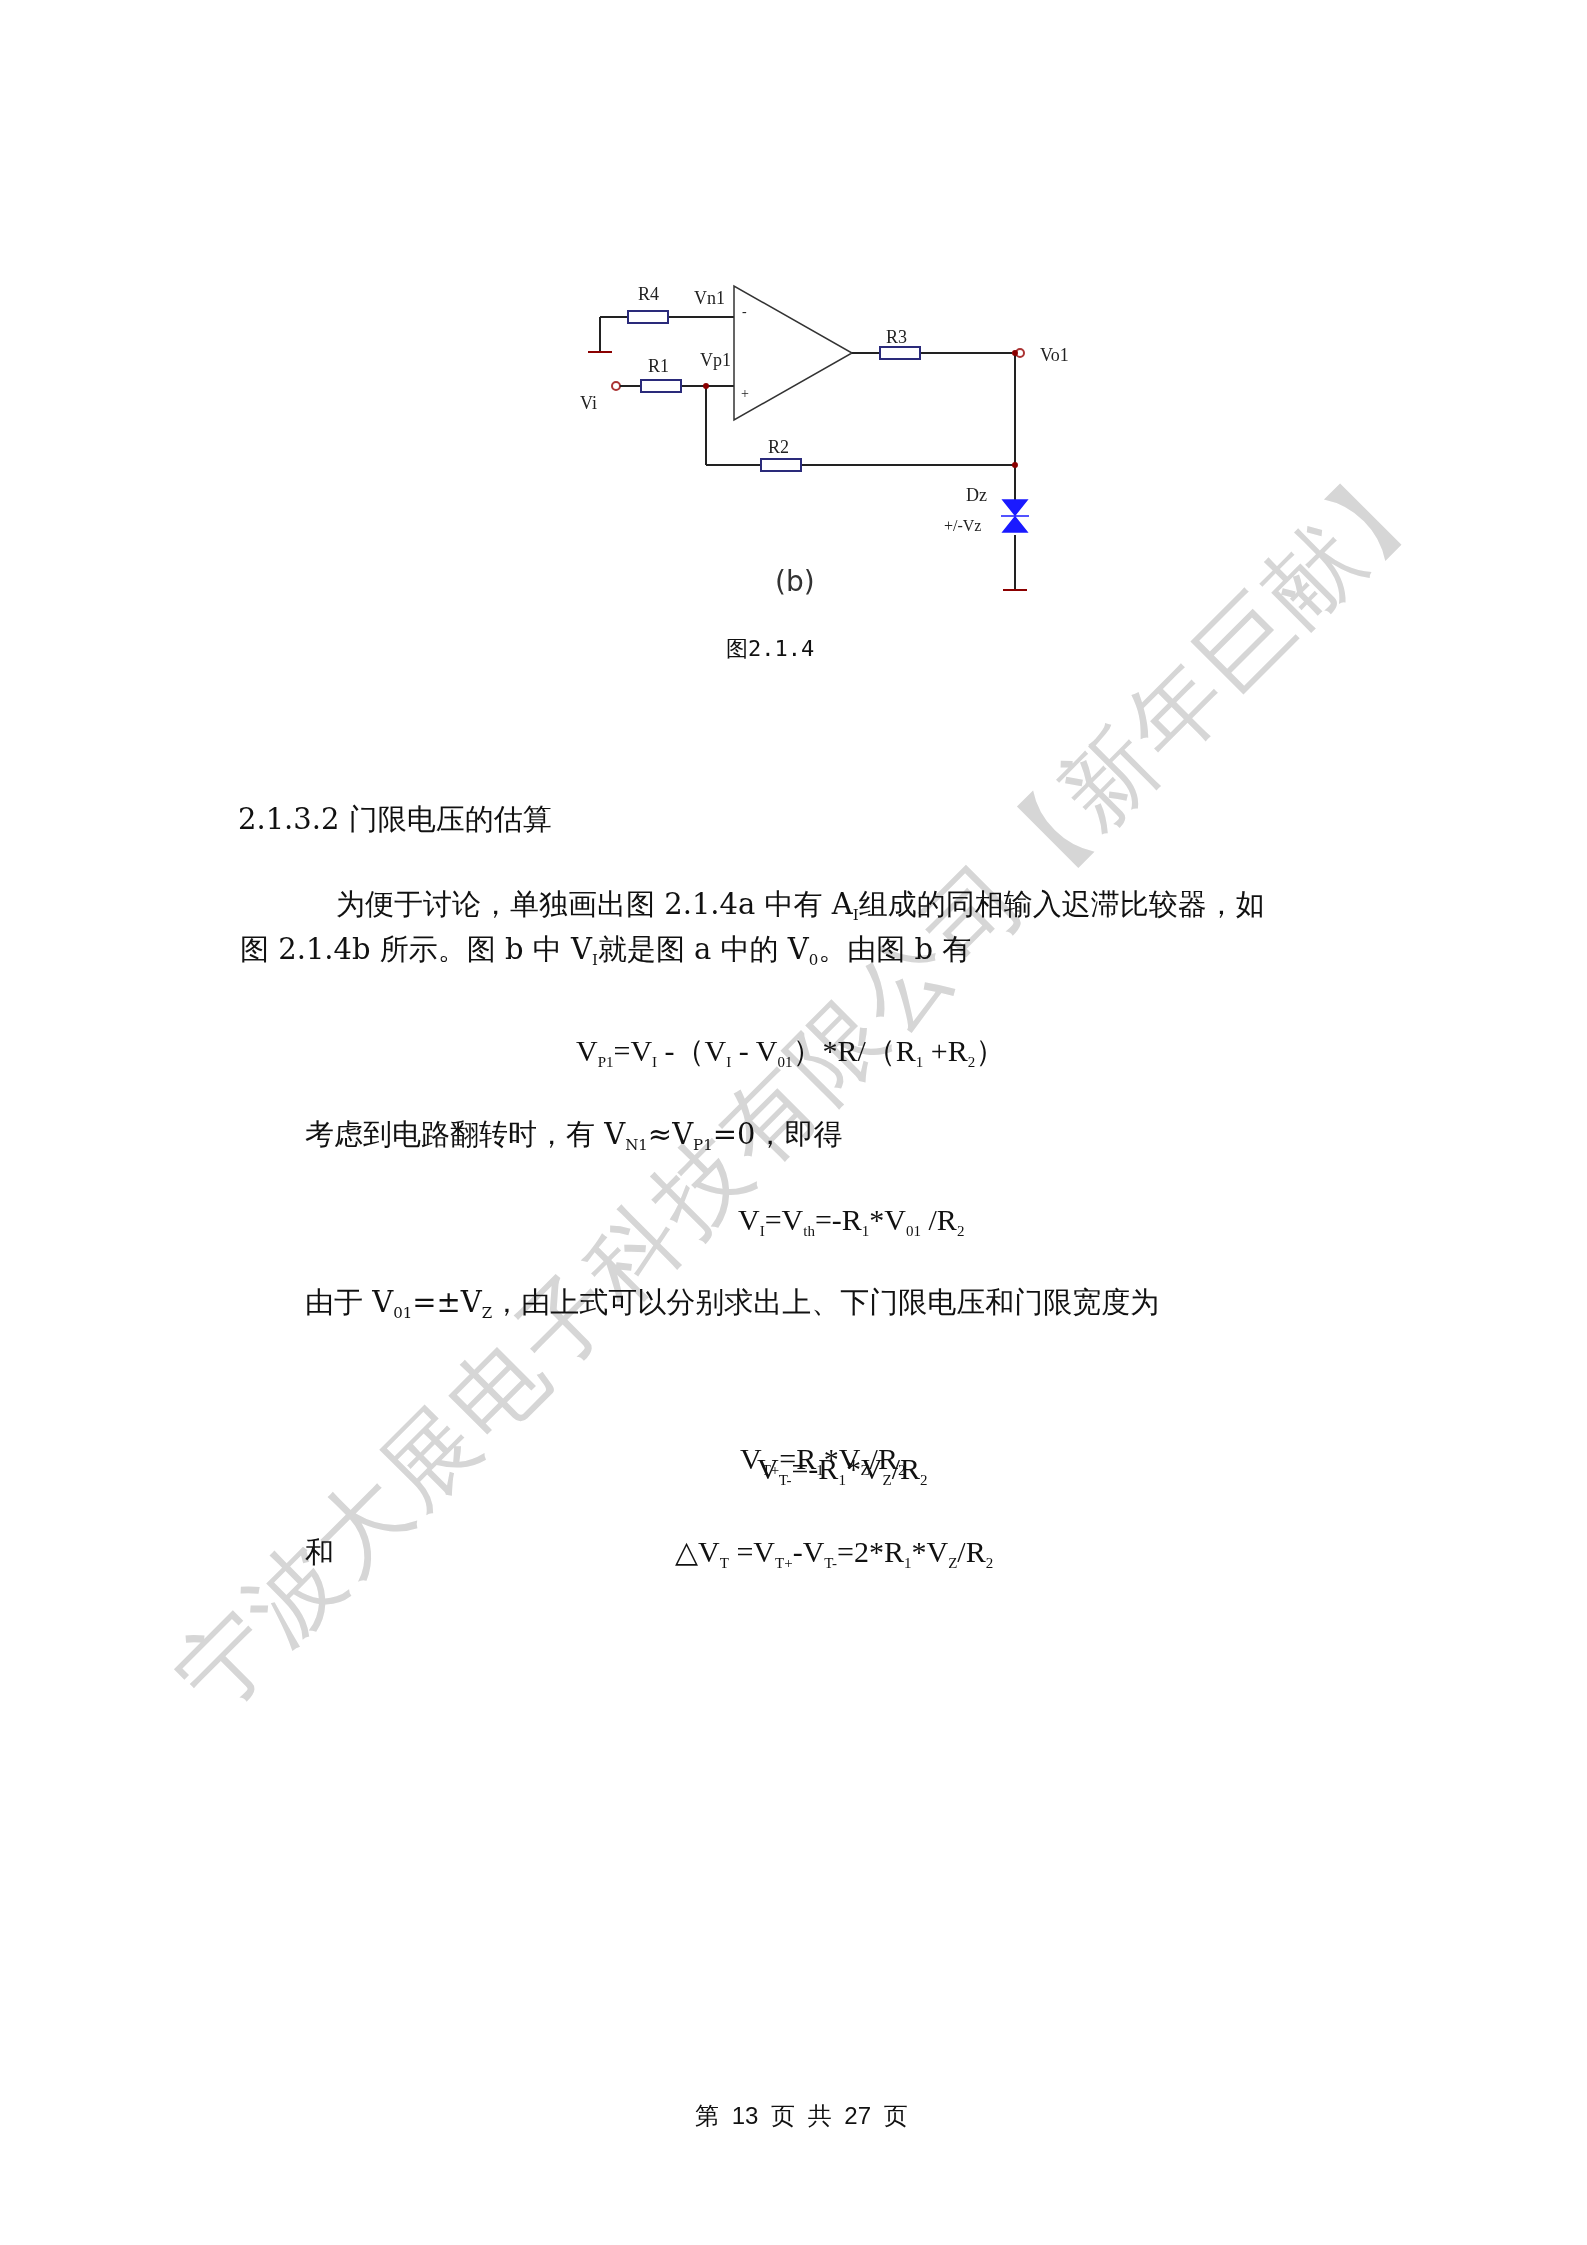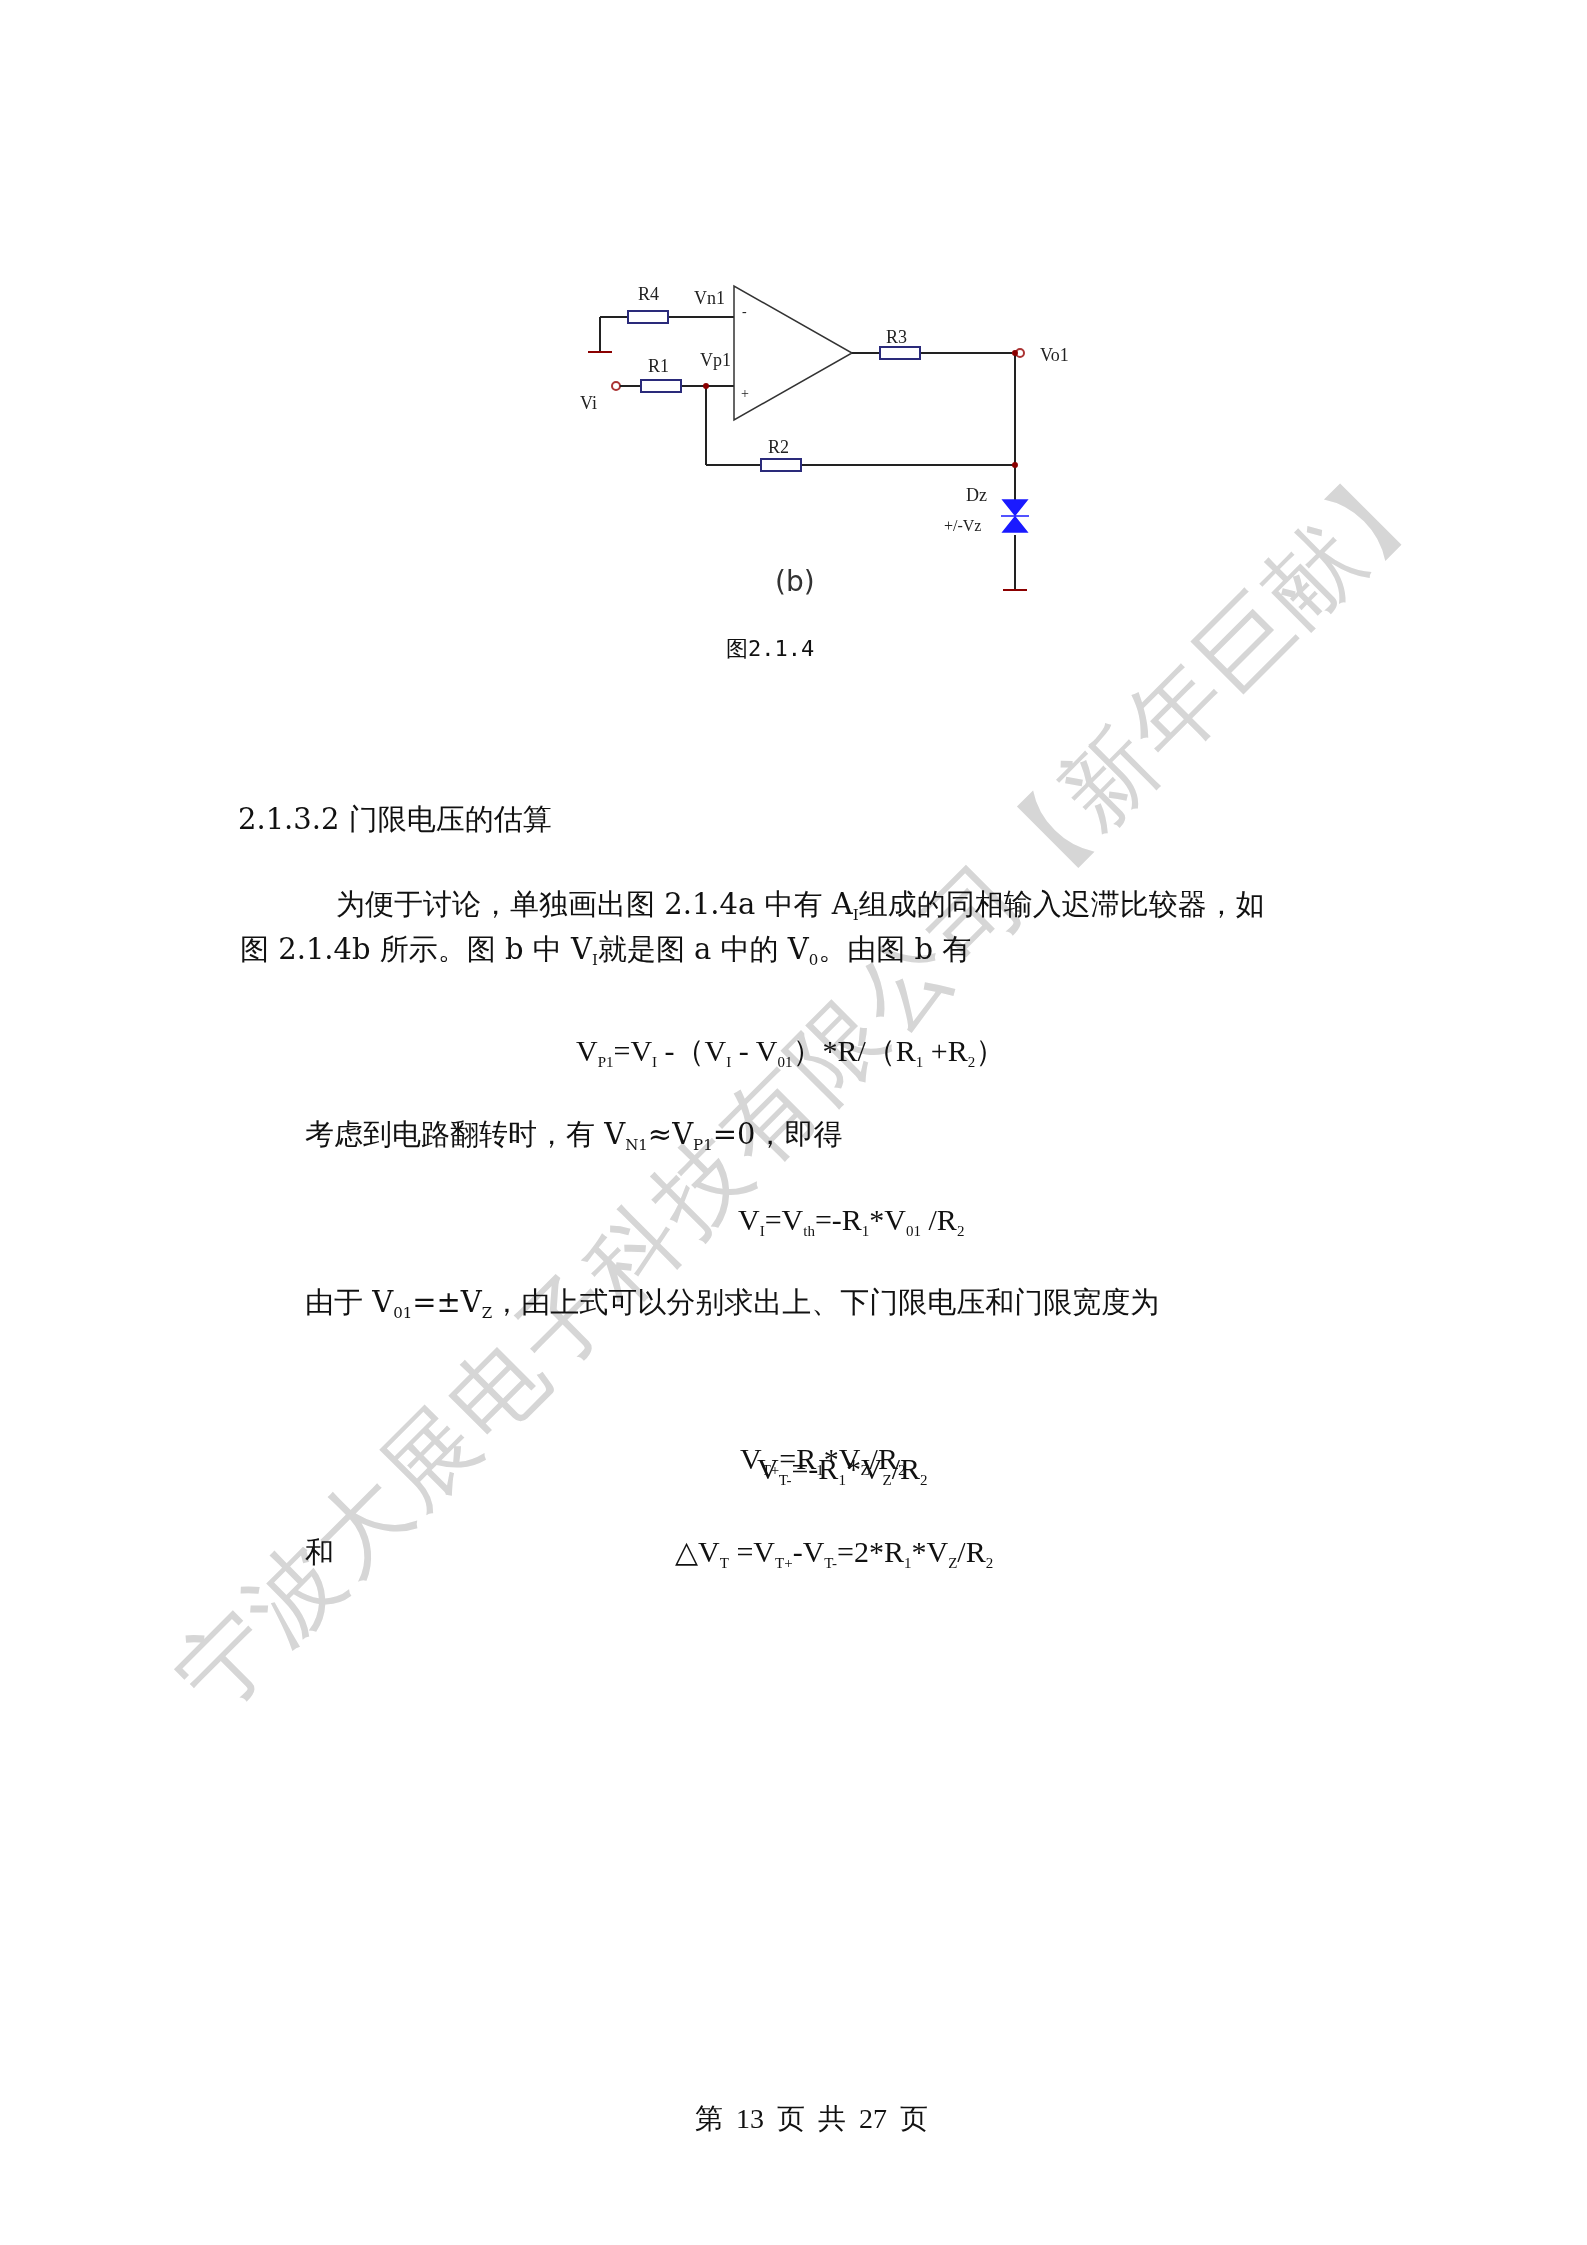--- a/index.html
+++ b/index.html
@@ -5,21 +5,21 @@
   html,body{margin:0;padding:0;background:#fff;}
   body{width:1587px;height:2245px;position:relative;overflow:hidden;font-family:"DejaVu Serif",serif;color:#111;}
   .abs{position:absolute;white-space:nowrap;}
   .txt{font-size:29px;line-height:1;}
   .eq{font-family:"Liberation Serif",serif;font-size:30px;line-height:1;}
   sub{font-size:15px;vertical-align:-6px;line-height:0;}
   .watermark{position:absolute;left:150px;top:1650px;transform-origin:0 0;transform:rotate(-45deg);
     font-family:"DejaVu Serif",serif;font-size:92px;color:#d6d6d6;white-space:nowrap;letter-spacing:4px;z-index:0;pointer-events:none;}
   .content{position:relative;z-index:1;}
   .fig-caption{font-family:"DejaVu Sans Mono",monospace;font-size:22px;}
-  .footer{font-family:Liberation Serif, serif;font-size:28px;}
+  .footer{font-family:Liberation Sans, sans-serif;font-size:24px;}
 </style>
 </head>
 <body>
 
 <div class="watermark">宁波大展电子科技有限公司【新年巨献】</div>
 
 <div class="content">
 
   <svg class="abs" style="left:560px;top:260px;" width="620" height="340" viewBox="560 260 620 340">
     <g stroke="#222" stroke-width="2" fill="none">

